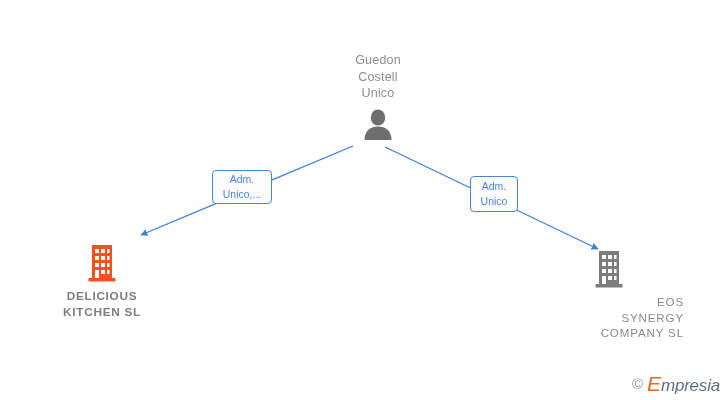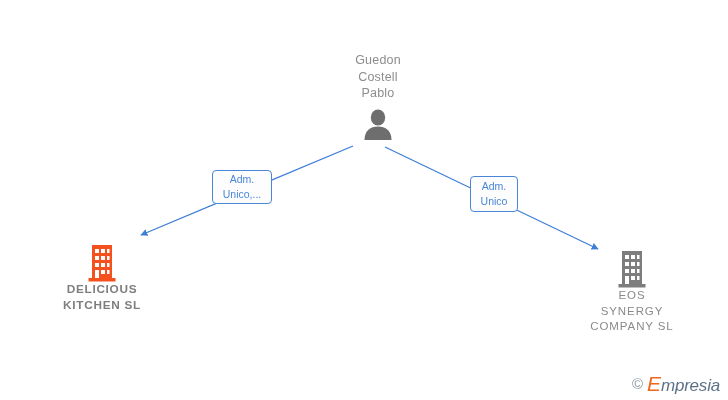--- a/index.html
+++ b/index.html
@@ -46,27 +46,28 @@
     justify-content: center;
   }
 
   
   .company-node {
     position: absolute;
     width: 150px;
     text-align: center;
   }
   .company-node.left  { left: 27px;  top: 244px; }
-  .company-node.right { left: 557px; top: 250px; }
+  .company-node.right { left: 534px; top: 250px; text-align: right; }
 
   .company-icon {
     display: flex;
     justify-content: center;
   }
   .company-label {
+    margin-top: 7px;
     font-size: 11.5px;
     line-height: 15.5px;
     color: #8a8a8a;
     letter-spacing: 0.9px;
     white-space: pre-line;
   }
   .company-node.left .company-label {
     font-weight: bold;
     color: #7e7e7e;
     letter-spacing: 0.7px;
@@ -133,21 +134,21 @@
     </defs>
 
     <path d="M 353 146 L 141 235" stroke="#3f7fd6" stroke-width="1.3" fill="none" marker-end="url(#arrow-blue)"></path>
 
     <path d="M 385 147 L 598 249" stroke="#3f7fd6" stroke-width="1.3" fill="none" marker-end="url(#arrow-blue)"></path>
   </svg>
 
   <div class="person-node">
     <div class="person-label">Guedon
 Costell
-Pablo</div>
+Unico</div>
     <div class="person-icon">
       <svg width="30" height="32" viewBox="0 0 30 32" xmlns="http://www.w3.org/2000/svg">
         <ellipse cx="15" cy="9.5" rx="7.2" ry="8" fill="#6e6e6e"></ellipse>
         <path d="M 1.5 32 C 1.5 22.5 7.5 18.5 15 18.5 C 22.5 18.5 28.5 22.5 28.5 32 Z" fill="#6e6e6e"></path>
       </svg>
     </div>
   </div>
 
   <div class="edge-label left">Adm.
 Unico,...</div>

